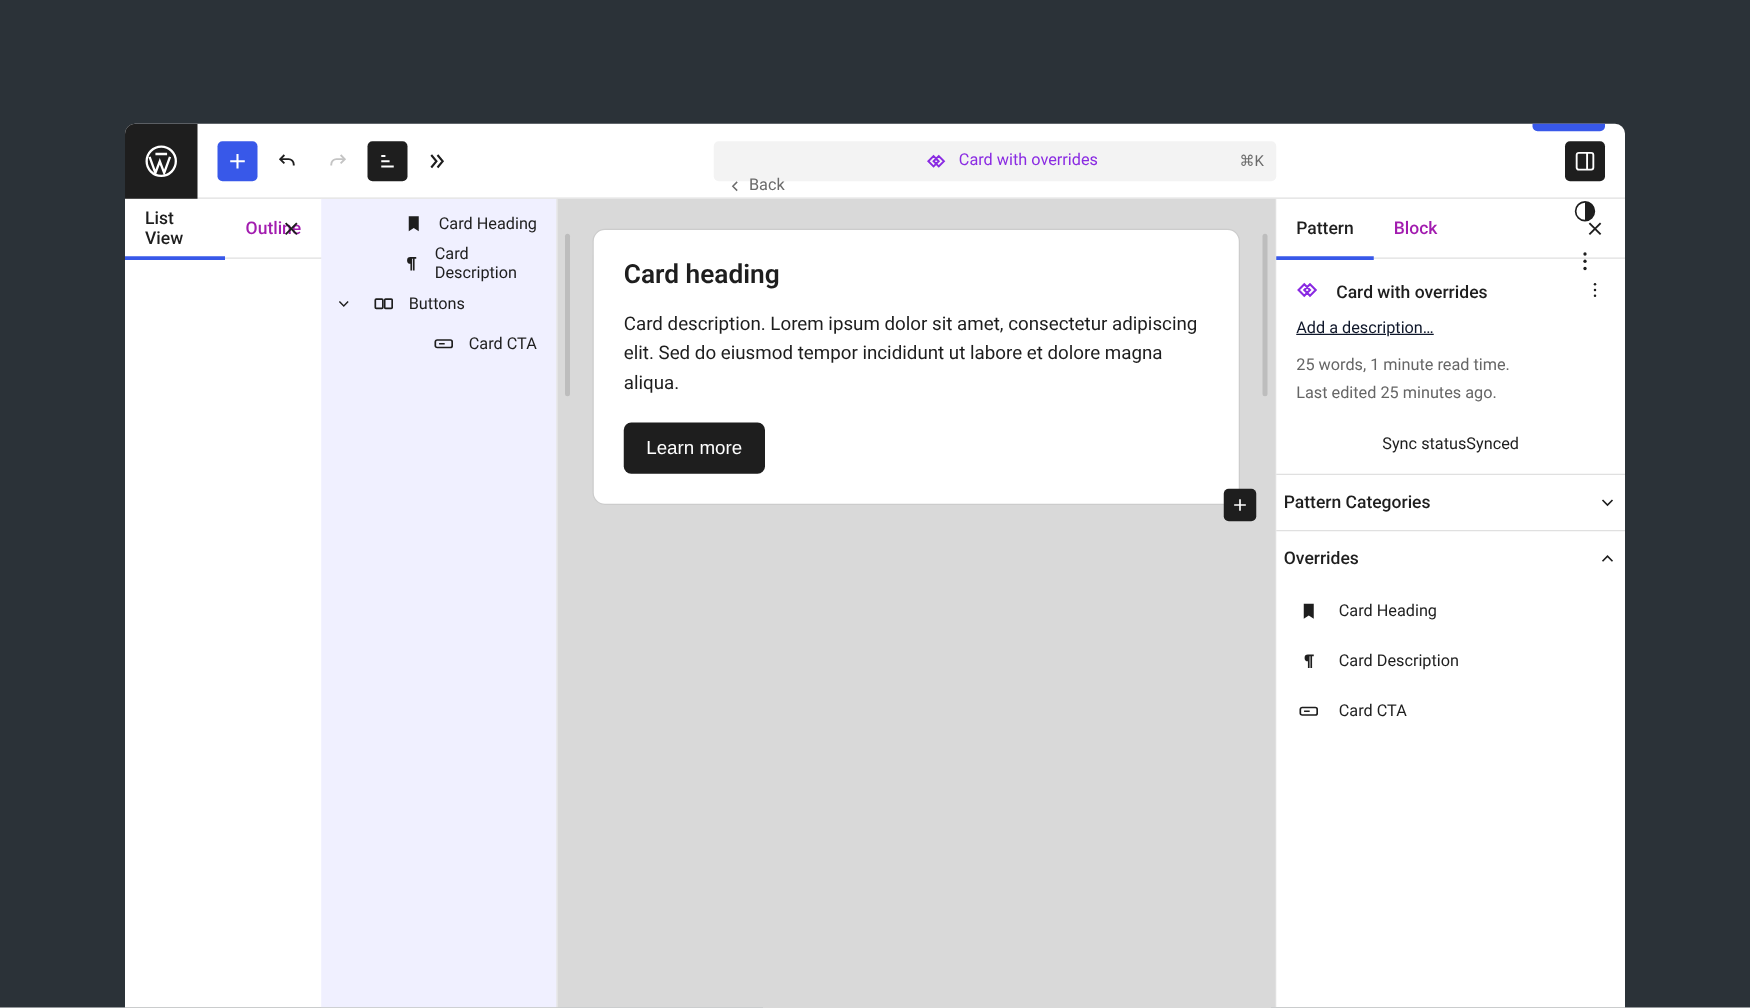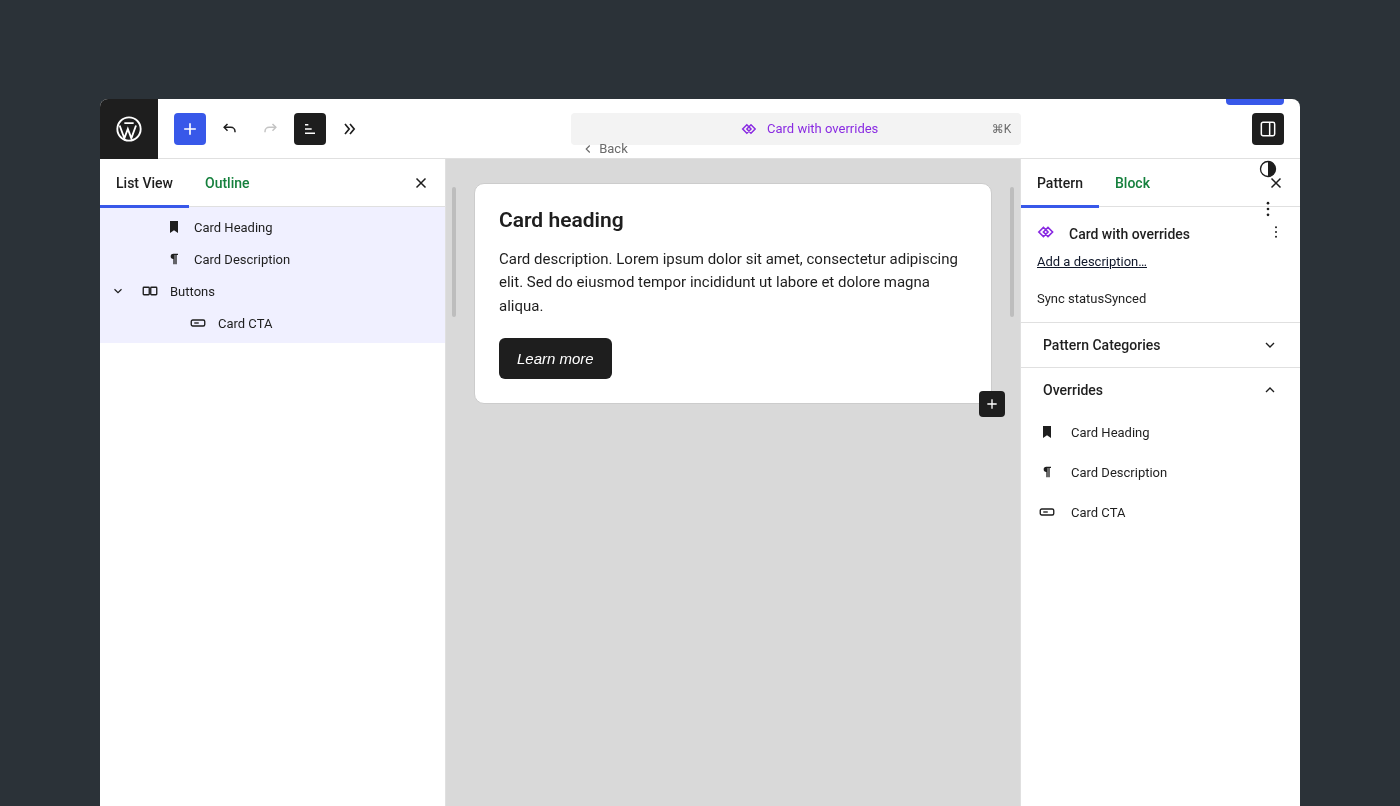--- a/index.html
+++ b/index.html
@@ -21,56 +21,56 @@
 .bc-back { display: flex; align-items: center; gap: 4px; color: #6b6b6b; margin-top: 40px; }
 .bc-title { flex: 1; display: flex; align-items: center; justify-content: center; gap: 6px; color: #8a2be2; }
 .bc-title svg { width: 20px; height: 20px; }
 .bc-shortcut { color: #6b6b6b; font-size: 12px; }
 .toolbar-right { display: flex; align-items: flex-end; gap: 8px; padding-right: 16px; flex-direction: column; }
 .device-icon { color: #c4c4c4; }
 .save-btn { background: #3858e9; color: #fff; border: none; border-radius: 4px; height: 32px; padding: 0 14px; font-size: 13px; font-weight: 500; }
 
 
 .body { flex: 1; display: flex; overflow: hidden; }
-.left-panel { width: 346px; border-right: 1px solid #e0e0e0; display: flex; flex-direction: column; }
+.left-panel { width: 346px; border-right: 1px solid #e0e0e0; display: flex; flex-direction: row; }
 .tab-row { height: 48px; display: flex; align-items: center; border-bottom: 1px solid #e0e0e0; position: relative; }
 .tab { height: 48px; padding: 0 16px; display: flex; align-items: center; font-size: 14px; font-weight: 500; color: #1e1e1e; position: relative; }
 .tab.active::after { content: ""; position: absolute; left: 0; right: 0; bottom: -1px; height: 3px; background: #3858e9; }
-.tab.inactive { color: #15803d; }
+.tab.inactive { color: #a21caf; }
 .close-x { position: absolute; right: 12px; top: 12px; width: 24px; height: 24px; display: flex; align-items: center; justify-content: center; }
 .tree { padding: 4px 0; background: #f0f0ff; }
 .tree-item { height: 32px; display: flex; align-items: center; gap: 10px; font-size: 13px; padding-right: 8px; }
 .tree-item.selected { background: #3858e9; color: #fff; }
 .tree-item .caret { width: 24px; display: flex; justify-content: center; }
 .tree-item .icon { width: 20px; height: 20px; display: flex; align-items: center; justify-content: center; }
 .tree-item .more { margin-left: auto; }
 .indent-1 { padding-left: 30px; }
 .indent-2 { padding-left: 54px; }
 
 .canvas { flex: 1; background: #d9d9d9; position: relative; padding: 24px 28px 0; }
 .card { background: #fff; border: 1px solid #ccc; border-radius: 10px; padding: 24px; position: relative; }
 .card h2 { font-size: 21px; font-weight: 600; margin-bottom: 16px; }
 .card p { font-size: 15px; line-height: 1.55; margin-bottom: 20px; color: #1e1e1e; }
-.card .cta { background: #1e1e1e; color: #fff; border: none; border-radius: 6px; padding: 12px 18px; font-size: 15px; font-weight: 500; font-style: italic; }
+.card .cta { background: #1e1e1e; color: #fff; border: none; border-radius: 6px; padding: 12px 18px; font-size: 15px; font-weight: 500; }
 .add-block { position: absolute; right: -14px; bottom: -14px; width: 26px; height: 26px; background: #1e1e1e; color: #fff; border-radius: 4px; display: flex; align-items: center; justify-content: center; }
 .scrollhint { position: absolute; width: 4px; height: 130px; background: #bdbdbd; border-radius: 2px; top: 28px; }
 .scrollhint.left { left: 6px; }
 .scrollhint.right { right: 6px; }
 
 .right-panel { width: 280px; border-left: 1px solid #e0e0e0; display: flex; flex-direction: column; }
 .right-panel .tab-row { padding-left: 0; }
 .pattern-head { display: flex; align-items: center; gap: 10px; padding: 14px 16px 8px; }
 .pattern-head .pat-ico { color: #8a2be2; }
 .pattern-head .name { font-size: 14px; font-weight: 500; }
 .pattern-head .more { margin-left: auto; }
 .add-desc { color: #0f172a; text-decoration: underline; font-size: 13px; padding: 0 16px 12px; display: block; }
 .meta { padding: 0 16px 12px; font-size: 13px; color: #666; line-height: 1.7; }
-.sync-row { display: flex; justify-content: flex-start; padding: 10px 16px 16px; font-size: 13px; }
+.sync-row { display: flex; justify-content: center; padding: 10px 16px 16px; font-size: 13px; }
 .section { border-top: 1px solid #e0e0e0; }
-.section-head { display: flex; align-items: center; justify-content: space-between; padding: 14px 22px; font-size: 14px; font-weight: 500; }
+.section-head { display: flex; align-items: center; justify-content: space-between; padding: 14px 6px; font-size: 14px; font-weight: 500; }
 .section-body { padding: 0 16px 14px; }
 .ov-item { display: flex; align-items: center; gap: 14px; padding: 10px 0; font-size: 13px; }
 .ov-item .icon { width: 20px; height: 20px; display: flex; align-items: center; justify-content: center; color: #1e1e1e; }
 </style>
 </head>
 <body>
 
 <div class="app-window">
 
   <div class="topbar">
@@ -246,20 +246,24 @@
             </svg>
         </span>
         <span class="name">Card with overrides</span>
         <span class="more"><svg width="16" height="16" viewBox="0 0 24 24" fill="currentColor">
               <circle cx="12" cy="5" r="1.5"></circle>
               <circle cx="12" cy="12" r="1.5"></circle>
               <circle cx="12" cy="19" r="1.5"></circle>
             </svg></span>
       </div>
       <a class="add-desc">Add a description…</a>
+      <div class="meta">
+        <div>25 words, 1 minute read time.</div>
+        <div>Last edited 25 minutes ago.</div>
+      </div>
       <div class="sync-row">
         <span>Sync status</span>
         <span>Synced</span>
       </div>
       <div class="section">
         <div class="section-head">
           <span>Pattern Categories</span>
           <svg width="16" height="16" viewBox="0 0 24 24" fill="none" stroke="currentColor" stroke-width="2">
               <path d="M6 9l6 6 6-6"></path>
             </svg>

